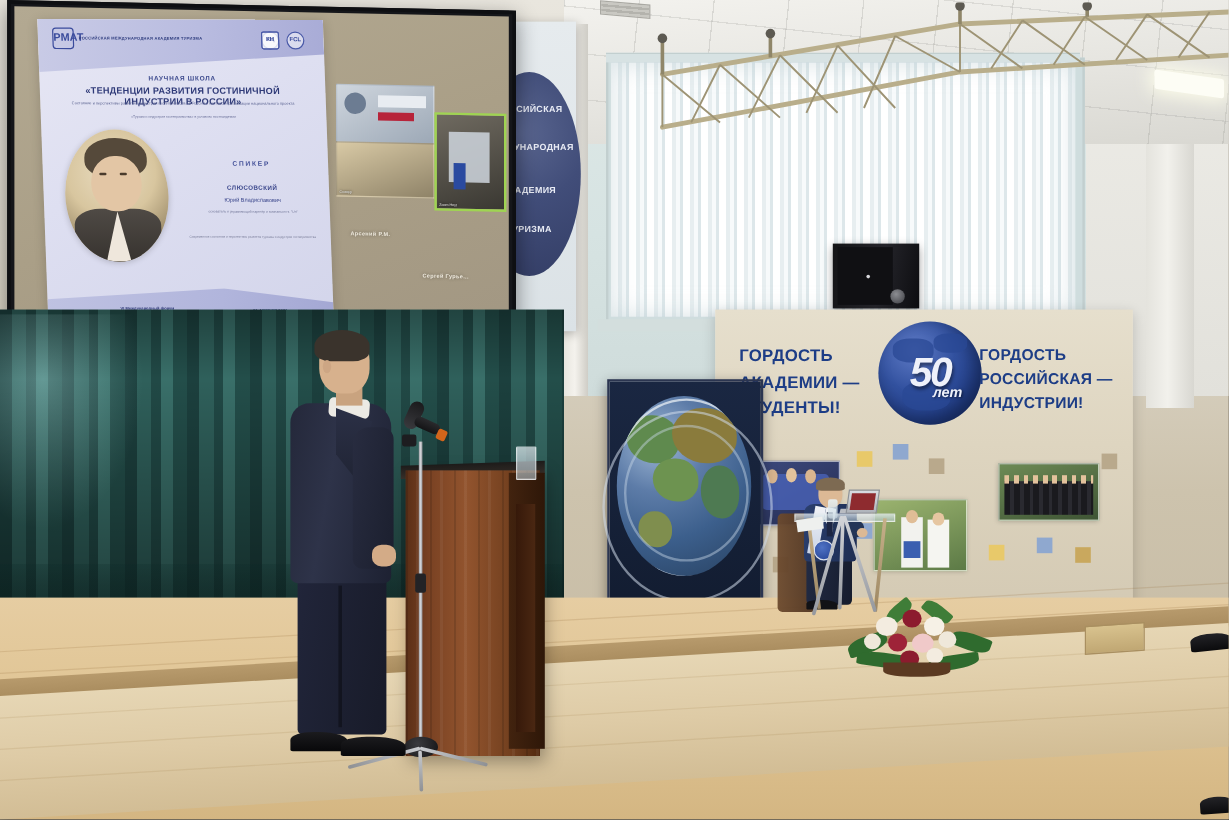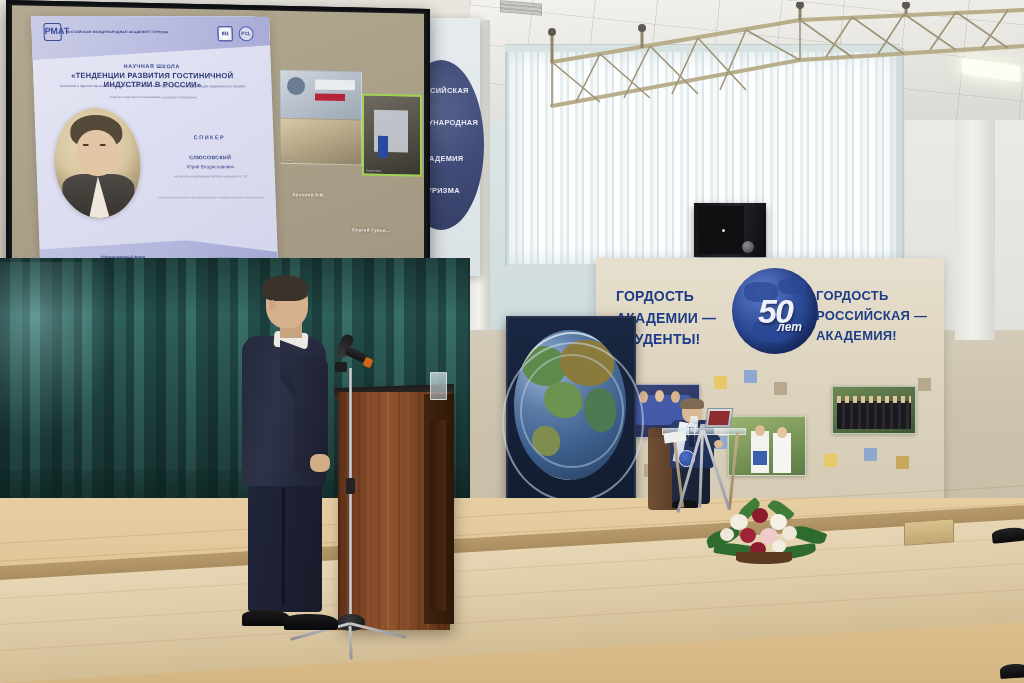--- a/index.html
+++ b/index.html
@@ -507,21 +507,21 @@
       <div class="globe-land" style="left:12px;top:14px;width:34px;height:20px;"></div>
       <div class="globe-land" style="left:46px;top:10px;width:28px;height:16px;"></div>
       <div class="globe-land" style="left:20px;top:50px;width:40px;height:24px;"></div>
       <div class="fifty">50</div>
       <div class="let">лет</div>
     </div>
 
     <div class="banner-txt-r">
       <div>ГОРДОСТЬ</div>
       <div>РОССИЙСКАЯ —</div>
-      <div>АКАДЕМИЯ!</div>
+      <div>ИНДУСТРИИ!</div>
     </div>
 
     <div class="photo" style="left:30px;top:126px;width:72px;height:52px;
       background:linear-gradient(150deg,#3d4a7e,#242c52);">
       <div style="position:absolute;left:8px;top:10px;width:56px;height:30px;background:#4a63b8;opacity:.8;border-radius:4px;"></div>
       <div style="position:absolute;left:12px;top:6px;width:9px;height:12px;border-radius:50%;background:#d9b58f;"></div>
       <div style="position:absolute;left:28px;top:5px;width:9px;height:12px;border-radius:50%;background:#e2c29c;"></div>
       <div style="position:absolute;left:44px;top:6px;width:9px;height:12px;border-radius:50%;background:#d9b58f;"></div>
     </div>
     <div class="photo" style="left:132px;top:158px;width:76px;height:58px;

